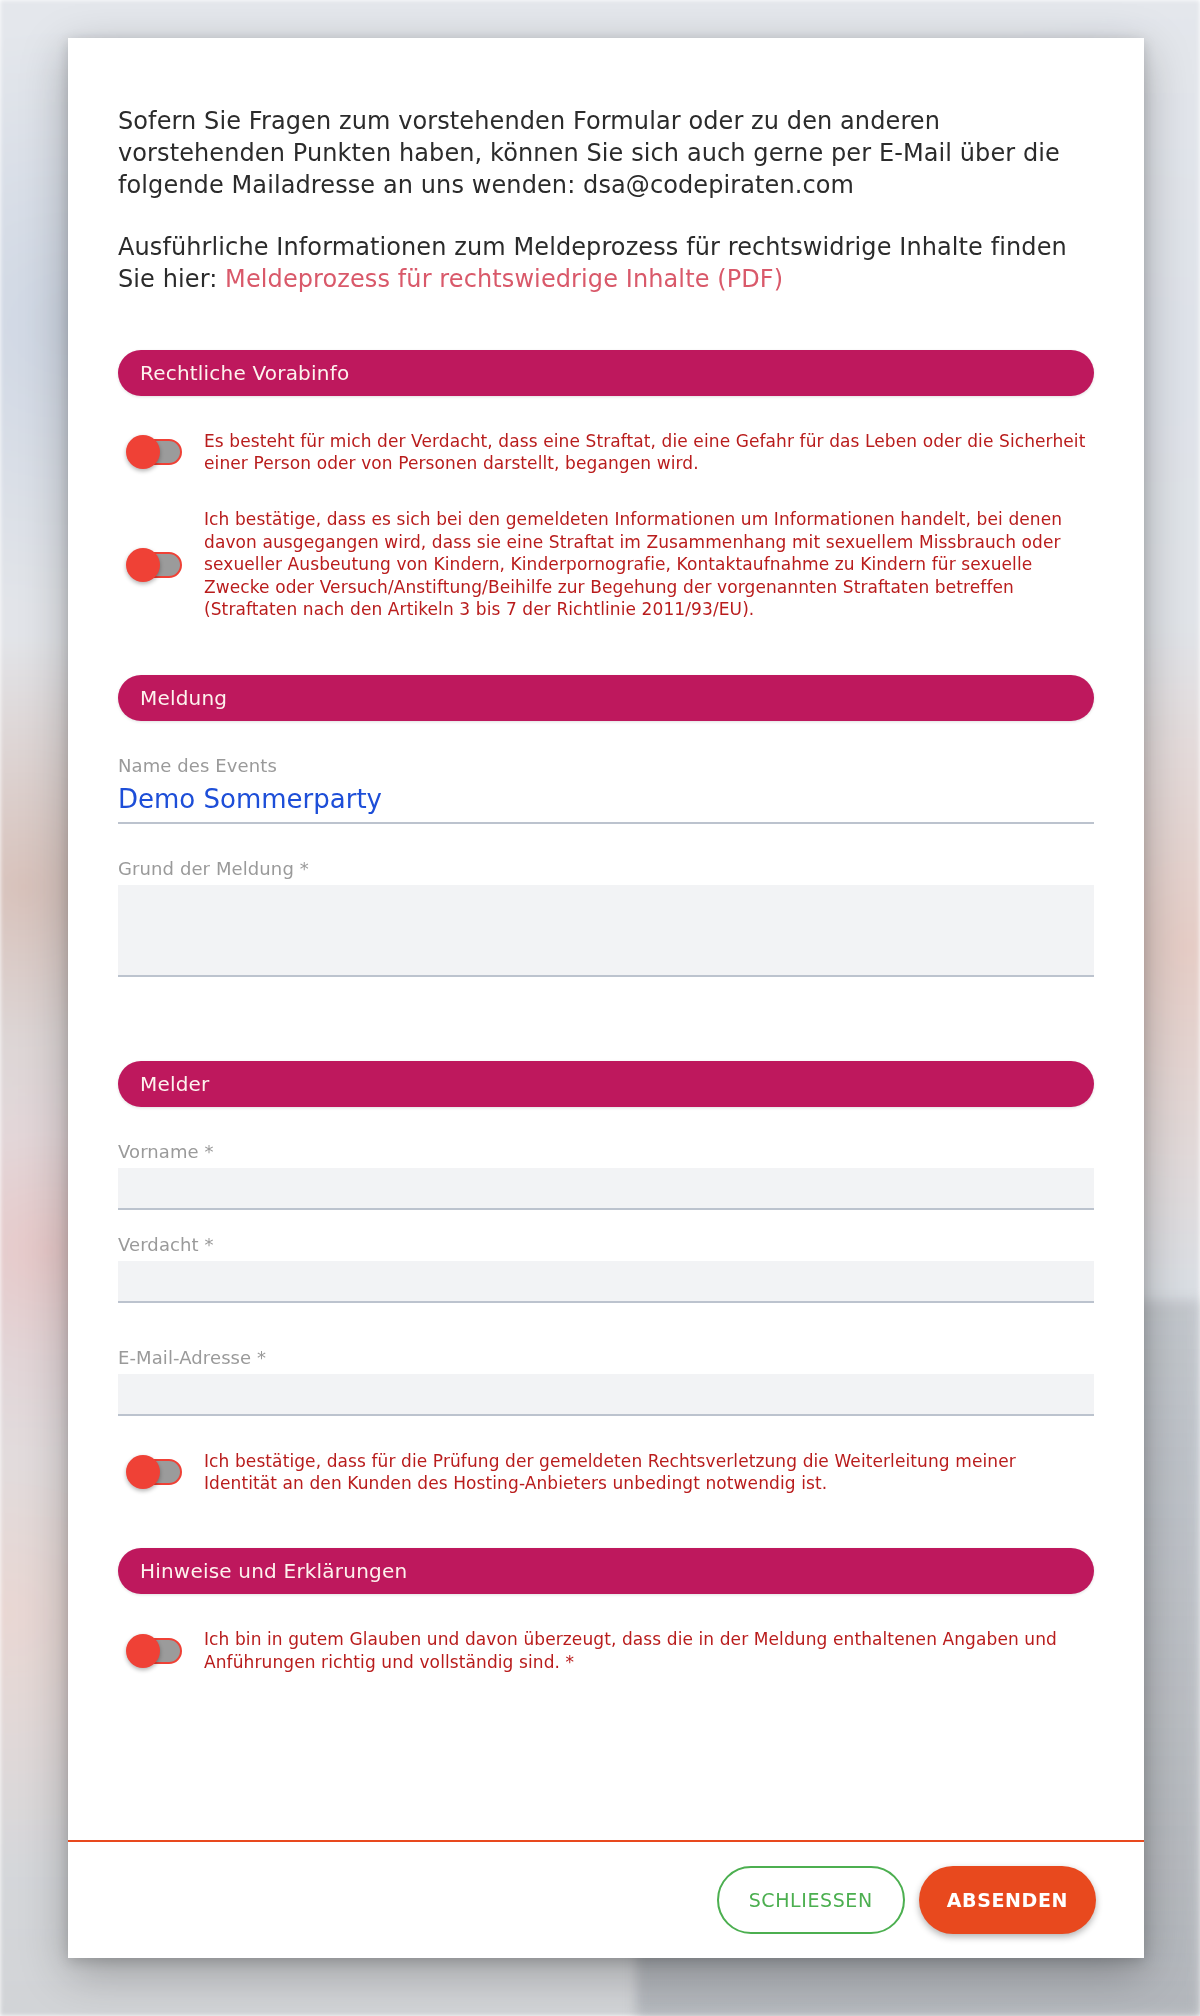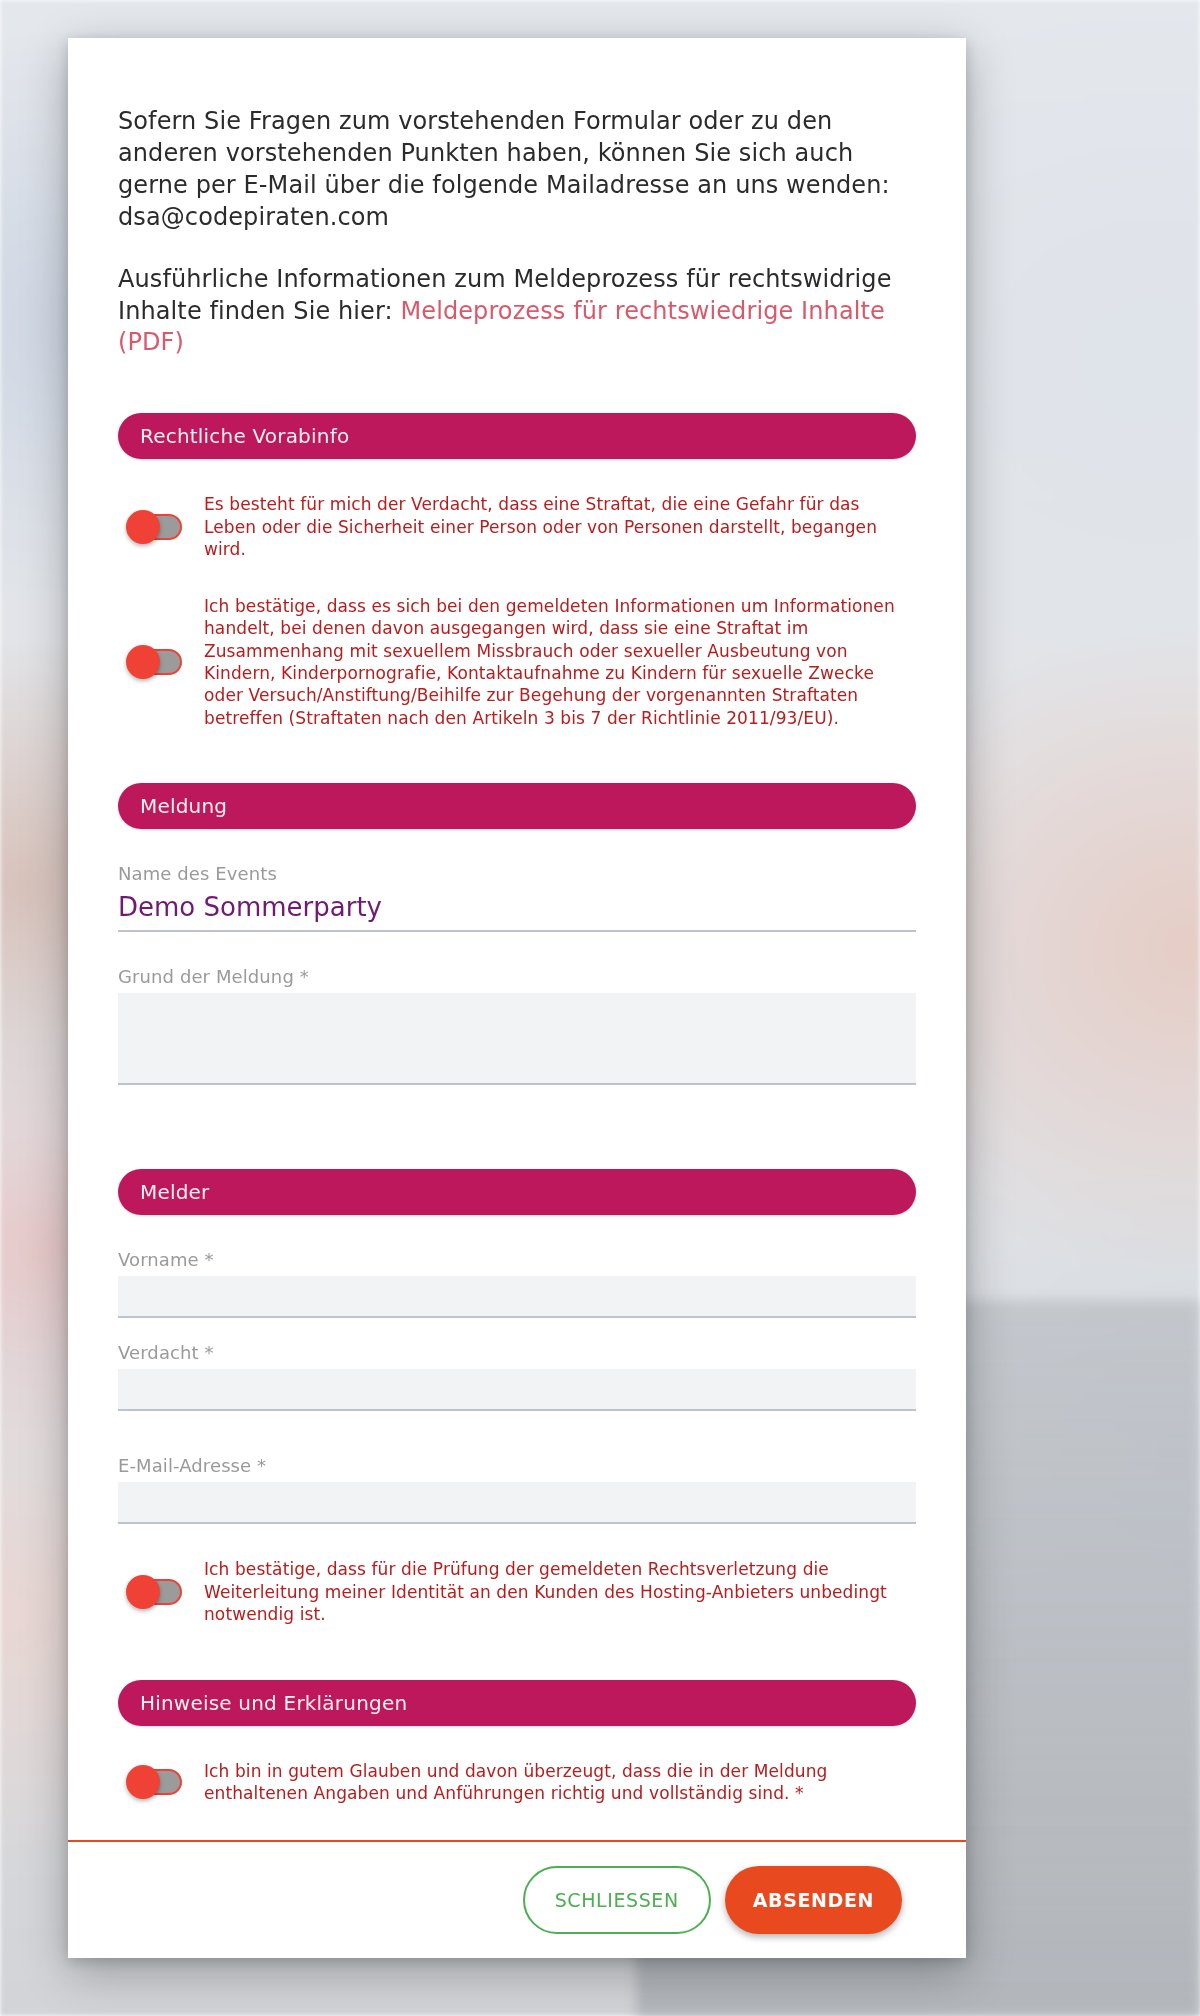--- a/index.html
+++ b/index.html
@@ -32,21 +32,21 @@
     width: 564px; height: 716px;
     background: linear-gradient(180deg, rgba(176,180,185,0.55) 0%, rgba(168,172,178,0.75) 100%);
     filter: blur(6px);
   }
 
   
   .dialog {
     position: absolute;
     left: 68px;
     top: 38px;
-    width: 898px;
+    width: 1076px;
     height: 1920px;
     background: #ffffff;
     box-shadow: 0 14px 44px rgba(0,0,0,0.28), 0 3px 12px rgba(0,0,0,0.16);
     display: flex;
     flex-direction: column;
   }
 
   .dialog-body {
     flex: 1 1 auto;
     padding: 68px 50px 0 50px;
@@ -125,21 +125,21 @@
   .field-label {
     font-size: 18px;
     color: #9a9a9a;
     margin-bottom: 6px;
     letter-spacing: .1px;
   }
   .field-label .req { color: #9a9a9a; }
 
   .field-value {
     font-size: 26px;
-    color: #701a75;
+    color: #1d4ed8;
     padding: 2px 0 8px 0;
     border-bottom: 2px solid #bcc3ce;
   }
 
   .field-input {
     background: #f2f3f5;
     border: none;
     border-bottom: 2px solid #bcc3ce;
     width: 100%;
     height: 42px;
@@ -170,21 +170,21 @@
   .field-row > .field { margin-top: 0; flex: 1 1 0; }
 
   
   .dialog-footer {
     flex: 0 0 auto;
     height: 118px;
     border-top: 2px solid #e8491e;
     display: flex;
     align-items: center;
     justify-content: flex-end;
-    padding-right: 64px;
+    padding-right: 48px;
     gap: 14px;
     background: #fff;
   }
   .btn {
     font-family: inherit;
     font-size: 19px;
     letter-spacing: .6px;
     cursor: pointer;
   }
   .btn-close {

